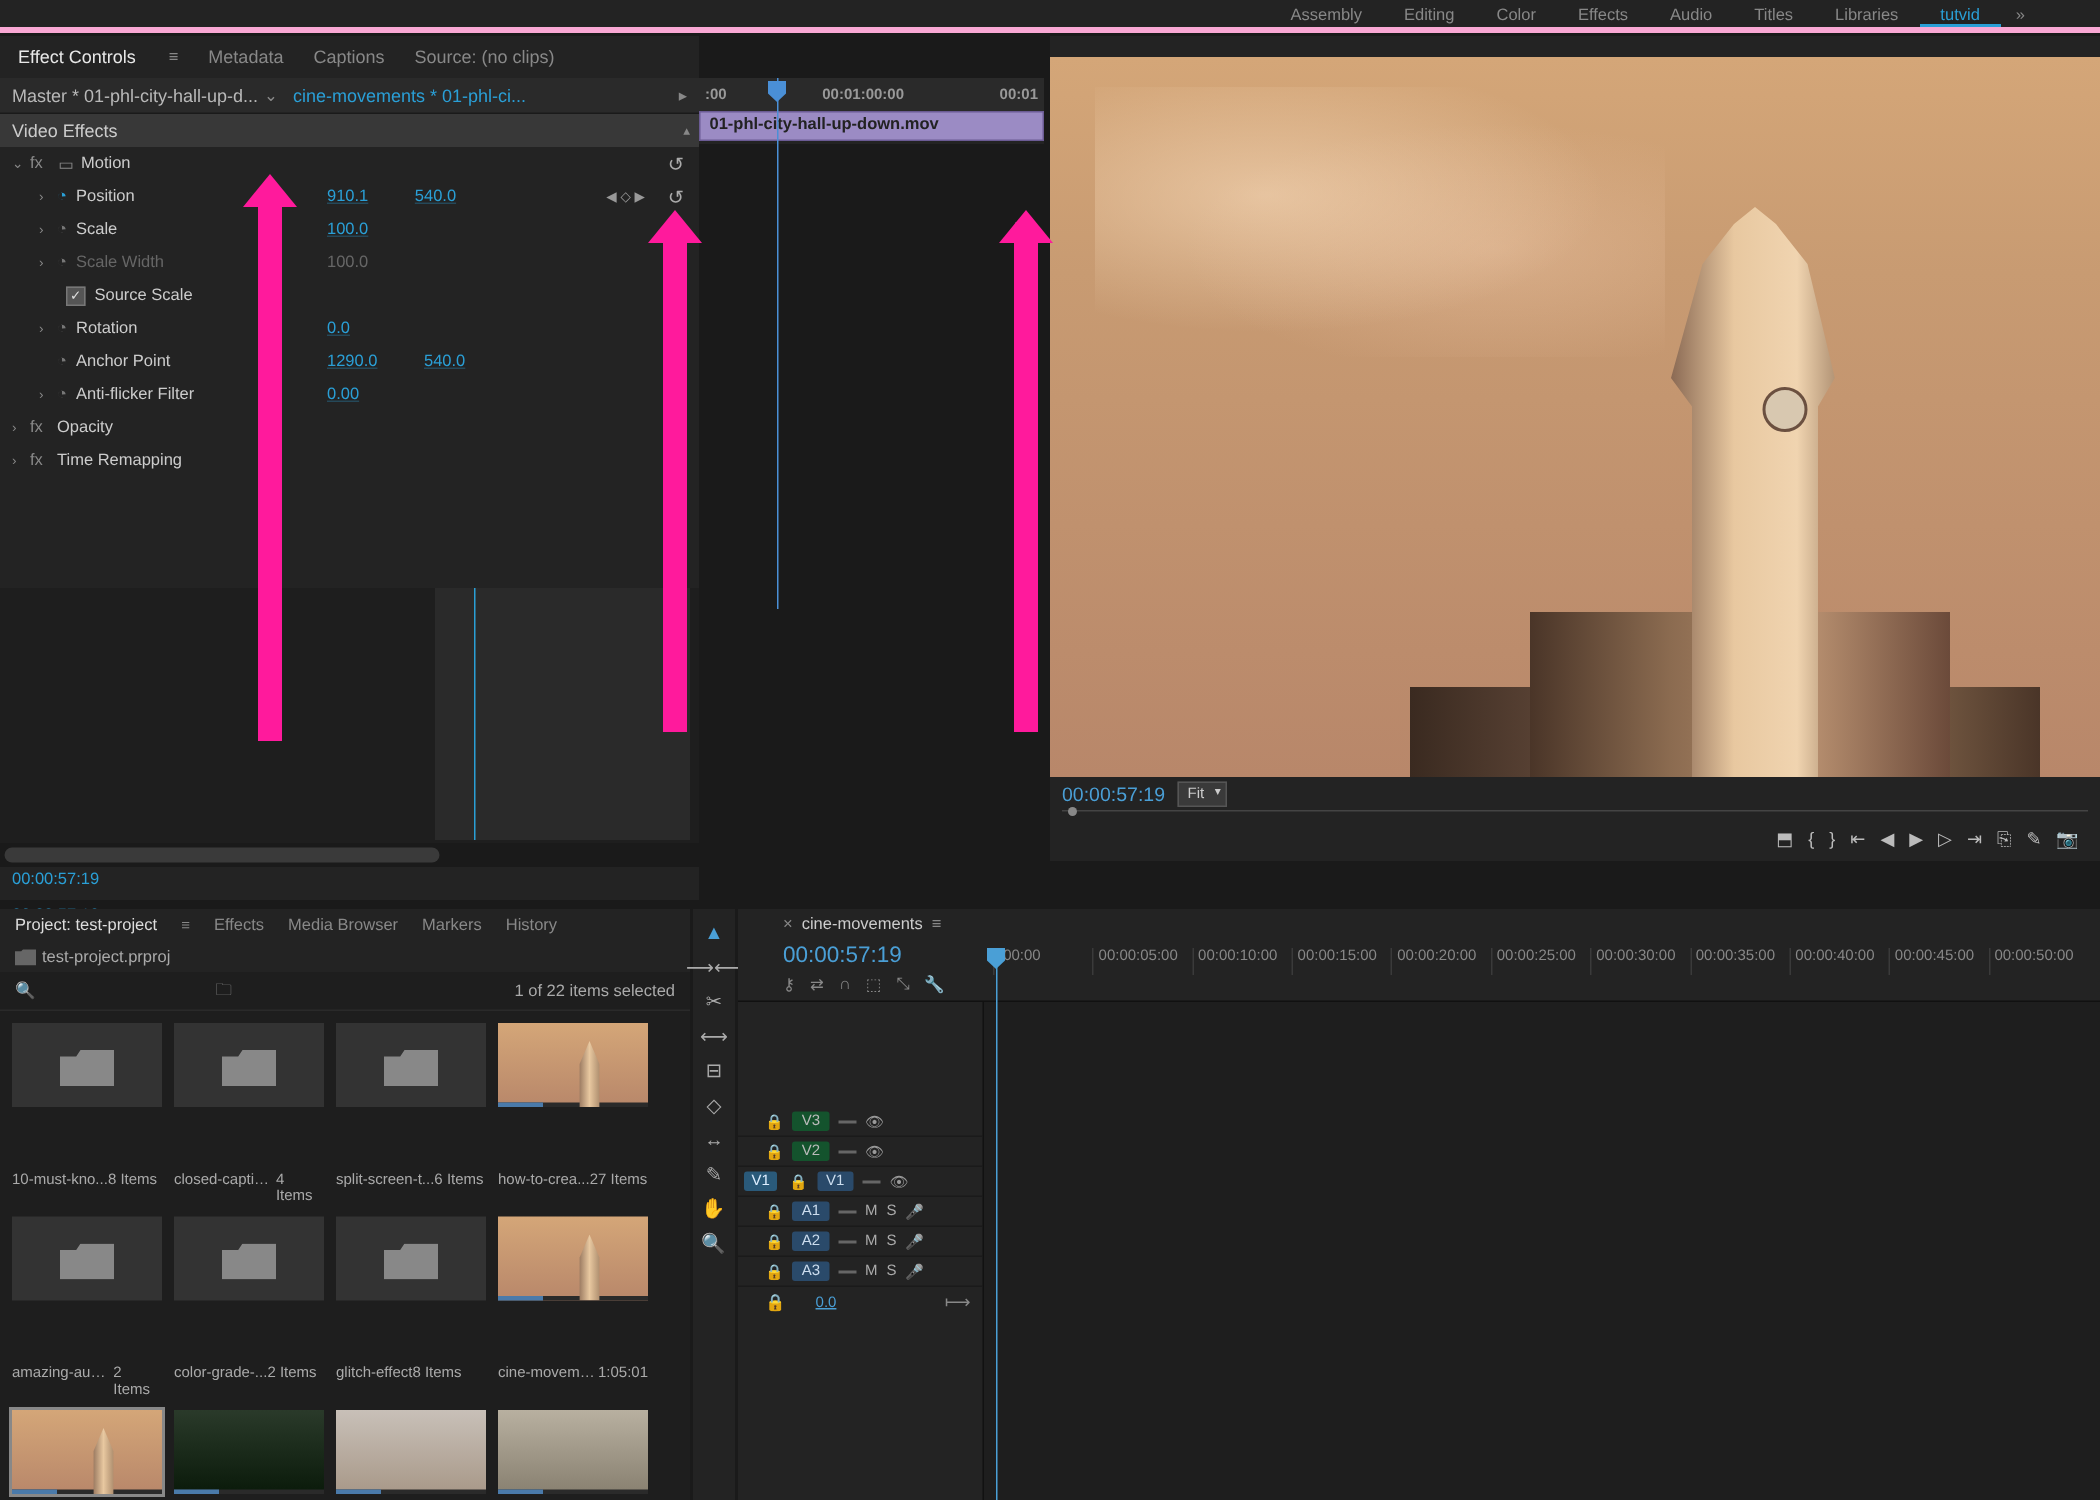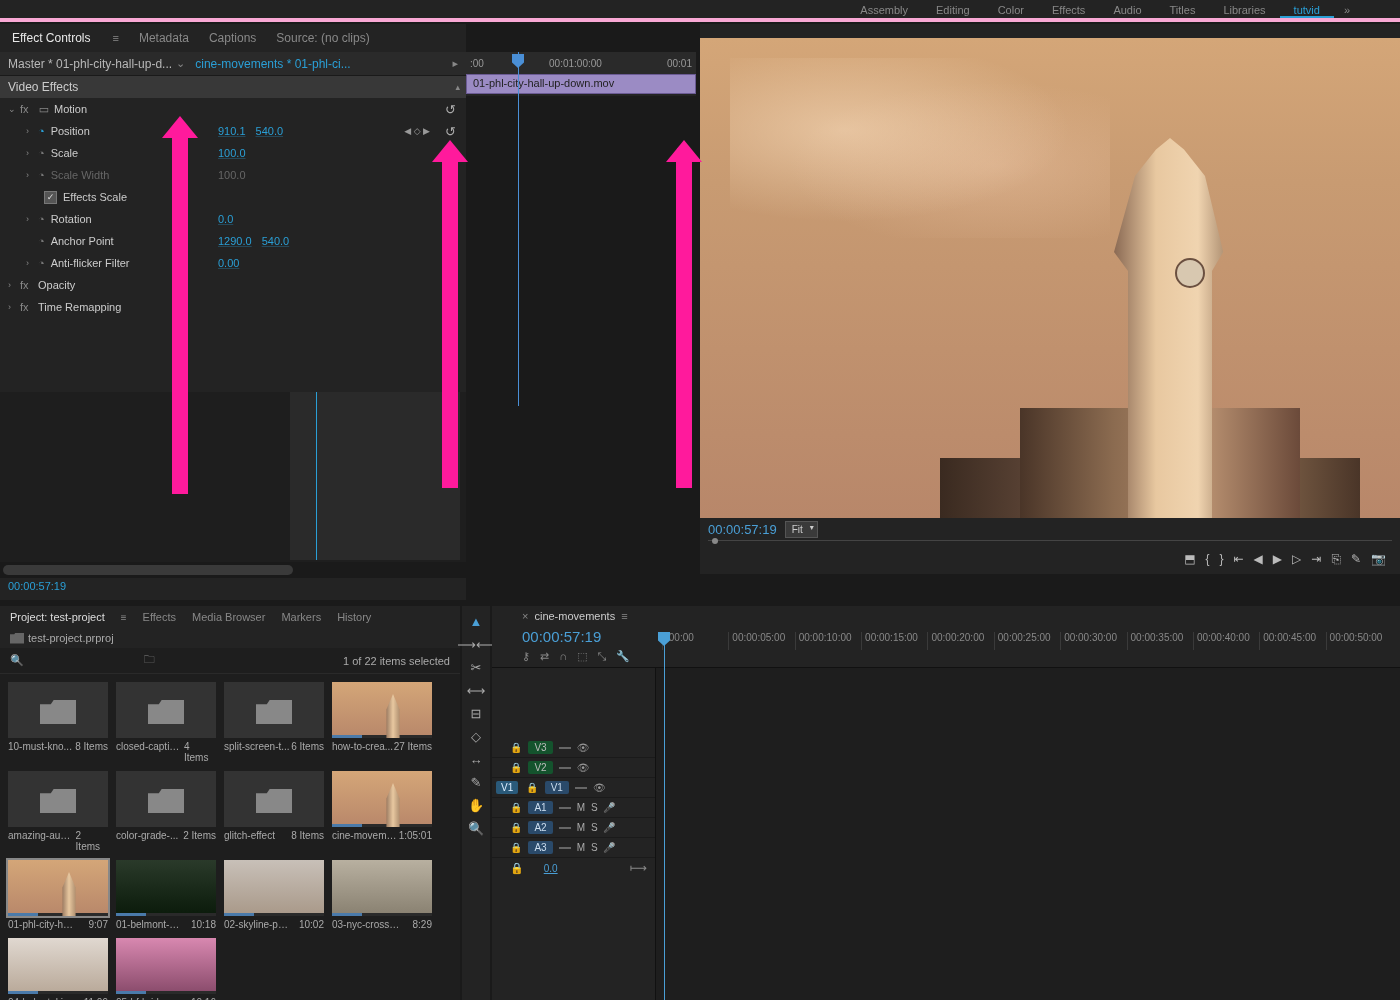--- a/index.html
+++ b/index.html
@@ -28,38 +28,38 @@
 .ec-section-head { height: 22px; background: #383838; display: flex; align-items: center; padding-left: 8px; font-size: 12px; color: #ccc; }
 .ec-section-head .tri { margin-left: auto; margin-right: 6px; color: #888; font-size: 9px; }
 
 .ec-row { display: flex; align-items: center; height: 22px; padding-left: 8px; position: relative; }
 .ec-row .twisty { width: 12px; color: #888; font-size: 9px; }
 .ec-row .fx { color: #888; width: 16px; font-size: 11px; }
 .ec-row .icon { width: 16px; text-align: center; color: #888; }
 .ec-row .label { flex: 0 0 auto; color: #ccc; padding-left: 2px; }
 .ec-row .val { color: #2a9fd6; text-decoration: underline; text-decoration-color: rgba(42,159,214,0.3); cursor: ew-resize; }
 .ec-row .val.dis { color: #666; text-decoration: none; }
-.ec-row .vals { position: absolute; left: 218px; display: flex; gap: 10px; }
+.ec-row .vals { position: absolute; left: 218px; display: flex; gap: 31px; }
 .ec-row .kf-nav { position: absolute; right: 36px; display: flex; gap: 3px; color: #999; font-size: 9px; align-items: center; }
 .ec-row .reset { position: absolute; right: 10px; color: #aaa; font-size: 13px; cursor: pointer; }
 .ec-row.sub { padding-left: 26px; }
 .ec-row.sub2 { padding-left: 44px; }
 .ec-row .stopwatch { color: #2a9fd6; font-size: 11px; margin-right: 4px; }
 .ec-row .stopwatch.off { color: #777; }
 .ec-row .check { width: 13px; height: 13px; background: #555; border: 1px solid #777; display: inline-flex; align-items: center; justify-content: center; color: #ddd; font-size: 9px; margin-right: 4px; }
 
 .ec-lower { position: absolute; top: 340px; left: 0; right: 0; bottom: 22px; background: #1e1e1e; }
 .ec-lower .split { position: absolute; left: 290px; top: 0; bottom: 18px; width: 170px; background: #2a2a2a; }
 .ec-lower .playhead { position: absolute; left: 316px; top: 0; bottom: 18px; width: 1px; background: #2a9fd6; }
 .ec-lower .scrollbar-h { position: absolute; bottom: 0; left: 0; right: 0; height: 16px; background: #1a1a1a; display: flex; }
 .ec-lower .scrollbar-h .thumb { width: 290px; height: 10px; margin: 3px; background: #3a3a3a; border-radius: 5px; }
 .ec-tc { position: absolute; bottom: 2px; left: 8px; color: #2a9fd6; font-size: 11px; }
 
 
-.ec-mini { position: absolute; top: 52px; left: 466px; width: 230px; height: 44px; background: #232323; }
+.ec-mini { position: absolute; top: 52px; left: 466px; width: 230px; height: 44px; background: #232323; font-weight: bold; }
 .ec-mini .ruler { height: 22px; background: #2a2a2a; display: flex; align-items: center; font-size: 10px; color: #999; padding: 0 4px; justify-content: space-between; }
 .ec-mini .clipbar { height: 20px; background: #9b8bc4; border: 1px solid #6b5b94; color: #222; font-size: 11px; padding: 2px 6px; white-space: nowrap; overflow: hidden; }
 .ec-mini .ph { position: absolute; left: 52px; top: 0; bottom: -310px; width: 1px; background: #4a8fd6; }
 .ec-mini .ph-head { position: absolute; left: 46px; top: 2px; width: 12px; height: 14px; background: #4a8fd6; clip-path: polygon(0 0,100% 0,100% 60%,50% 100%,0 60%); }
 
 
 .program { position: absolute; top: 24px; left: 700px; right: 0; height: 550px; background: #232323; }
 .program .viewer { position: absolute; top: 14px; left: 0; right: 0; height: 480px; background: linear-gradient(180deg,#d4a678 0%,#c89b72 30%,#b8876a 100%); overflow: hidden; }
 .program .tower-body { position: absolute; right: 160px; bottom: 0; width: 140px; height: 380px; background: linear-gradient(90deg,#6b4a3a 0%,#e8c8a0 40%,#f0d4b0 70%,#8b6b50 100%); clip-path: polygon(20% 100%,20% 35%,10% 30%,25% 10%,40% 3%,50% 0%,60% 3%,75% 10%,88% 30%,80% 35%,80% 100%); }
 .program .tower-base { position: absolute; right: 100px; bottom: 0; width: 280px; height: 110px; background: linear-gradient(90deg,#4a3528,#8b6b50,#b89070,#6b4a3a); }
@@ -85,21 +85,21 @@
 .proj-file::before { content: ""; position: absolute; left: 10px; width: 14px; height: 11px; background: #666; clip-path: polygon(0 15%,30% 15%,40% 0,100% 0,100% 100%,0 100%); }
 .proj-search { height: 26px; display: flex; align-items: center; padding: 0 10px; background: #1e1e1e; border-bottom: 1px solid #2a2a2a; }
 .proj-search .mag { color: #888; margin-right: 120px; }
 .proj-search .folder-new { color: #888; }
 .proj-search .count { margin-left: auto; color: #aaa; font-size: 11px; }
 .bins { padding: 8px; display: grid; grid-template-columns: repeat(4,100px); gap: 8px; }
 .bin { width: 100px; }
 .bin .thumb { height: 56px; background: #333; position: relative; }
 .bin .thumb.folder::after { content: ""; position: absolute; left: 32px; top: 18px; width: 36px; height: 24px; background: #888; clip-path: polygon(0 18%,30% 18%,38% 0,100% 0,100% 100%,0 100%); }
 .bin .thumb.selected { outline: 2px solid #888; }
-.bin .labelrow { display: flex; justify-content: space-between; font-size: 10px; padding-top: 3px; color: #aaa; }
+.bin .labelrow { display: flex; justify-content: flex-start; font-size: 10px; padding-top: 3px; color: #aaa; margin-top: 40px; }
 .bin .labelrow .name { white-space: nowrap; overflow: hidden; text-overflow: ellipsis; max-width: 68px; }
 .thumb.img-tower { background: linear-gradient(180deg,#d4a678,#b8876a); }
 .thumb.img-tower::after { content:""; position:absolute; right:28px; bottom:0; width:22px; height:44px; background: linear-gradient(90deg,#6b4a3a,#e8c8a0,#8b6b50); clip-path: polygon(20% 100%,20% 35%,50% 0%,80% 35%,80% 100%); }
 .thumb.img-dark { background: linear-gradient(180deg,#2a3a2a,#0a1a0a); }
 .thumb.img-city { background: linear-gradient(180deg,#c8c0b8,#a89888); }
 .thumb.img-street { background: linear-gradient(180deg,#b8b0a0,#888070); }
 .thumb.img-room { background: linear-gradient(180deg,#e0d8d0,#b8a898); }
 .thumb.img-sunset { background: linear-gradient(180deg,#d888b0,#884a6a); }
 .thumb .scrub { position: absolute; bottom: 0; left: 0; right: 0; height: 3px; background: #2a2a2a; }
 .thumb .scrub::after { content:""; position:absolute; left:0; width:30%; height:100%; background:#4a7aaa; }
@@ -211,21 +211,21 @@
     <span class="stopwatch off">◔</span>
     <span class="label" style="color:#666">Scale Width</span>
     <span class="vals">
         <span class="val dis">100.0</span>
       </span>
     <span class="reset">↺</span>
   </div>
 
   <div class="ec-row sub2">
     <span class="check">✓</span>
-    <span class="label">Effects Scale</span>
+    <span class="label">Source Scale</span>
     <span class="reset">↺</span>
   </div>
 
   <div class="ec-row sub">
     <span class="twisty">›</span>
     <span class="stopwatch off">◔</span>
     <span class="label">Rotation</span>
     <span class="vals">
         <span class="val">0.0</span>
       </span>

